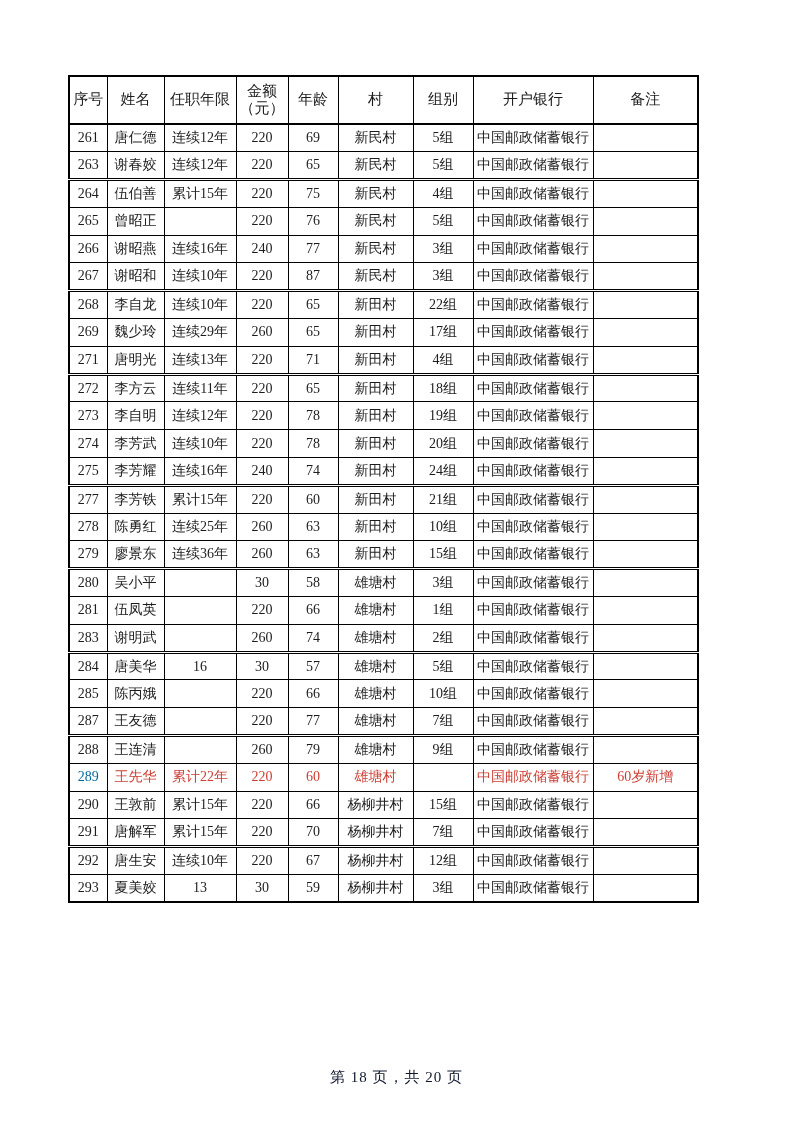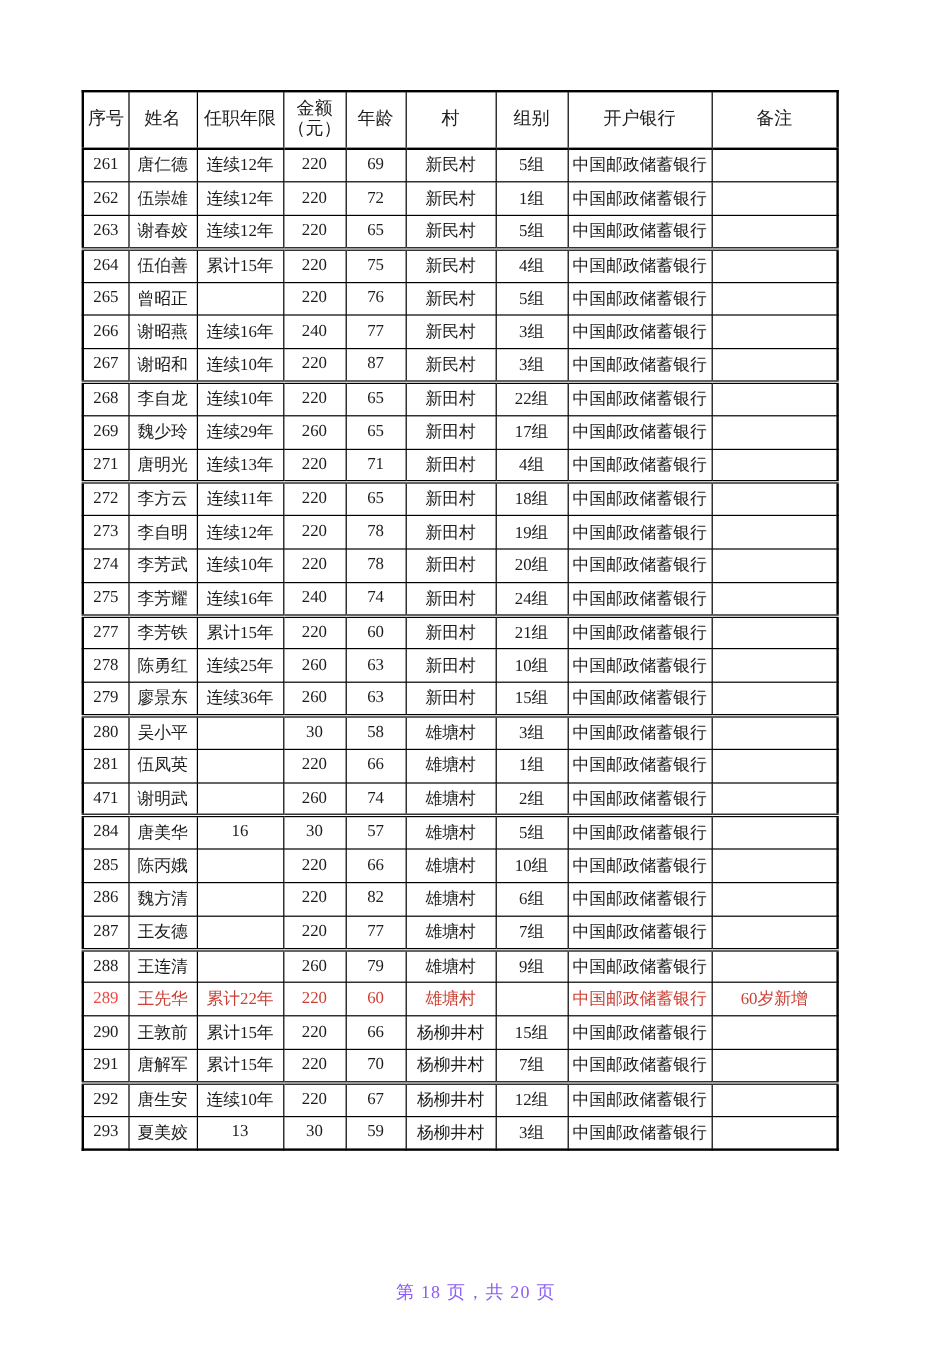--- a/index.html
+++ b/index.html
@@ -51,31 +51,31 @@
     height: 27.8px;
     padding-left: 36px;
   }
   table.roster tbody tr.group-end td {
     border-bottom: 3px double #000000;
   }
   table.roster tbody tr.red-row td {
     color: var(--red, #cb3e33);
   }
   table.roster tbody tr.red-row td.keep-black {
-    color: #ef4444;
+    color: #0369a1;
   }
   .page-footer {
     position: absolute;
     left: 0;
     top: 1068px;
     width: 100%;
     text-align: center;
     font-size: 15px;
     letter-spacing: 1px;
-    color: #8b5cf6;
+    color: #0f172a;
   }
 </style>
 </head>
 <body>
 
 <div class="page">
 
   <table class="roster">
     <colgroup>
       <col style="width:38px">
@@ -107,31 +107,20 @@
           <td>261</td>
           <td>唐仁德</td>
           <td>连续12年</td>
           <td>220</td>
           <td>69</td>
           <td>新民村</td>
           <td>5组</td>
           <td>中国邮政储蓄银行</td>
           <td></td>
         </tr>
-        <tr>
-          <td>262</td>
-          <td>伍崇雄</td>
-          <td>连续12年</td>
-          <td>220</td>
-          <td>72</td>
-          <td>新民村</td>
-          <td>1组</td>
-          <td>中国邮政储蓄银行</td>
-          <td></td>
-        </tr>
         <tr class="group-end">
           <td>263</td>
           <td>谢春姣</td>
           <td>连续12年</td>
           <td>220</td>
           <td>65</td>
           <td>新民村</td>
           <td>5组</td>
           <td>中国邮政储蓄银行</td>
           <td></td>
@@ -306,21 +295,21 @@
           <td>伍凤英</td>
           <td></td>
           <td>220</td>
           <td>66</td>
           <td>雄塘村</td>
           <td>1组</td>
           <td>中国邮政储蓄银行</td>
           <td></td>
         </tr>
         <tr class="group-end">
-          <td>471</td>
+          <td>283</td>
           <td>谢明武</td>
           <td></td>
           <td>260</td>
           <td>74</td>
           <td>雄塘村</td>
           <td>2组</td>
           <td>中国邮政储蓄银行</td>
           <td></td>
         </tr>
         <tr>
@@ -335,31 +324,20 @@
           <td></td>
         </tr>
         <tr>
           <td>285</td>
           <td>陈丙娥</td>
           <td></td>
           <td>220</td>
           <td>66</td>
           <td>雄塘村</td>
           <td>10组</td>
-          <td>中国邮政储蓄银行</td>
-          <td></td>
-        </tr>
-        <tr>
-          <td>286</td>
-          <td>魏方清</td>
-          <td></td>
-          <td>220</td>
-          <td>82</td>
-          <td>雄塘村</td>
-          <td>6组</td>
           <td>中国邮政储蓄银行</td>
           <td></td>
         </tr>
         <tr class="group-end">
           <td>287</td>
           <td>王友德</td>
           <td></td>
           <td>220</td>
           <td>77</td>
           <td>雄塘村</td>

